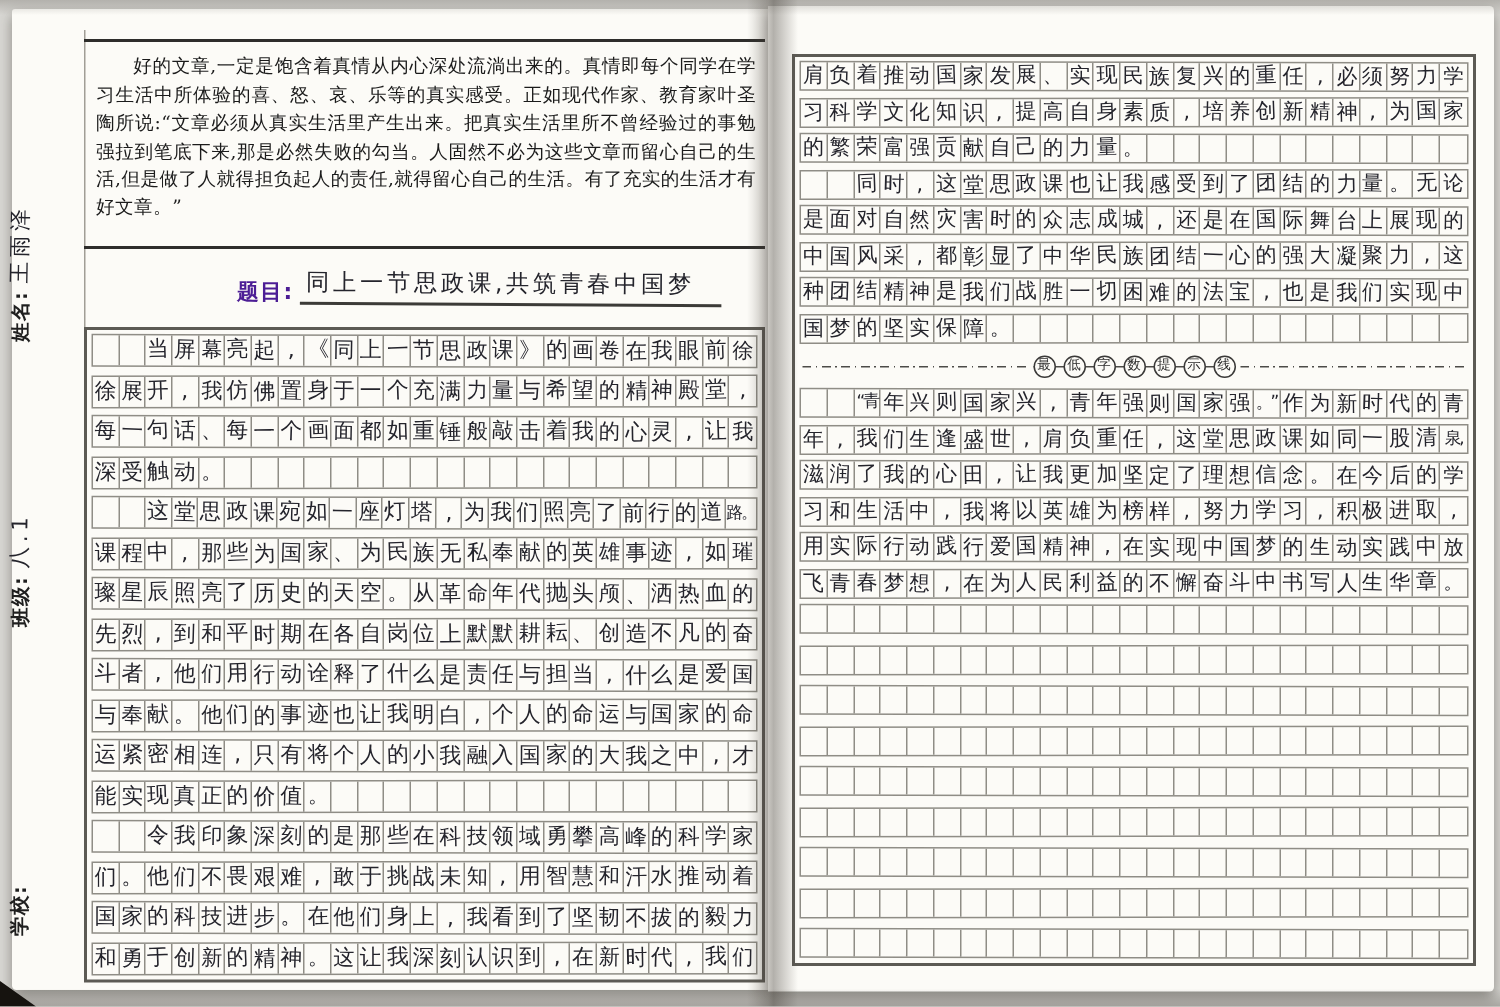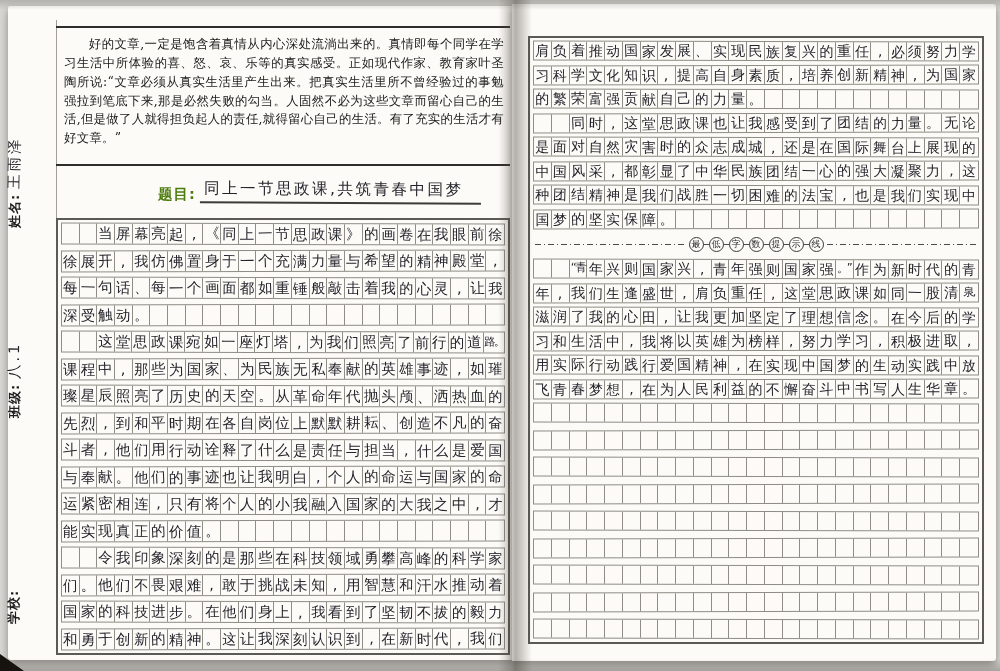--- a/index.html
+++ b/index.html
@@ -35,21 +35,21 @@
   .side-label .val{font-size:14.5px;color:var(--ink);letter-spacing:3px;transform:rotate(1deg);display:inline-block;}
 
   
   .quote-block{position:absolute;left:48px;top:20px;width:454px;height:140px;overflow:hidden;
     border-top:2px solid #2e2d2b;border-bottom:2px solid #2e2d2b;padding:7px 6px 8px 8px;}
   .quote-block p{margin:0;font-family:"DejaVu Serif","DejaVu Sans",serif;font-size:12.4px;line-height:1.52;
     color:var(--print-ink);text-align:justify;text-indent:2em;letter-spacing:.3px;}
 
   
   .title-row{position:absolute;left:150px;top:168px;height:30px;display:flex;align-items:flex-end;}
-  .title-label{font-weight:bold;font-size:14.5px;color:#4d7c0f;margin-right:4px;letter-spacing:1px;}
+  .title-label{font-weight:bold;font-size:14.5px;color:#4c1d95;margin-right:4px;letter-spacing:1px;}
   .title-text{font-size:15.5px;color:var(--ink);letter-spacing:2.5px;border-bottom:2px solid #3c3b38;
     padding:0 18px 2px 4px;transform:rotate(.35deg);}
 
   
   .grid-box{position:absolute;border:2px solid #5c5a54;padding:3px;background:var(--paper);}
   .grid-box-left{left:48px;top:212px;width:454px;}
   .grid-box-right{left:16px;top:32px;width:456px;}
   .grid-row{display:grid;grid-template-columns:repeat(25,1fr);height:22px;margin-bottom:5px;
     border:1px solid var(--grid-line);}
   .grid-row:last-child{margin-bottom:0;}

